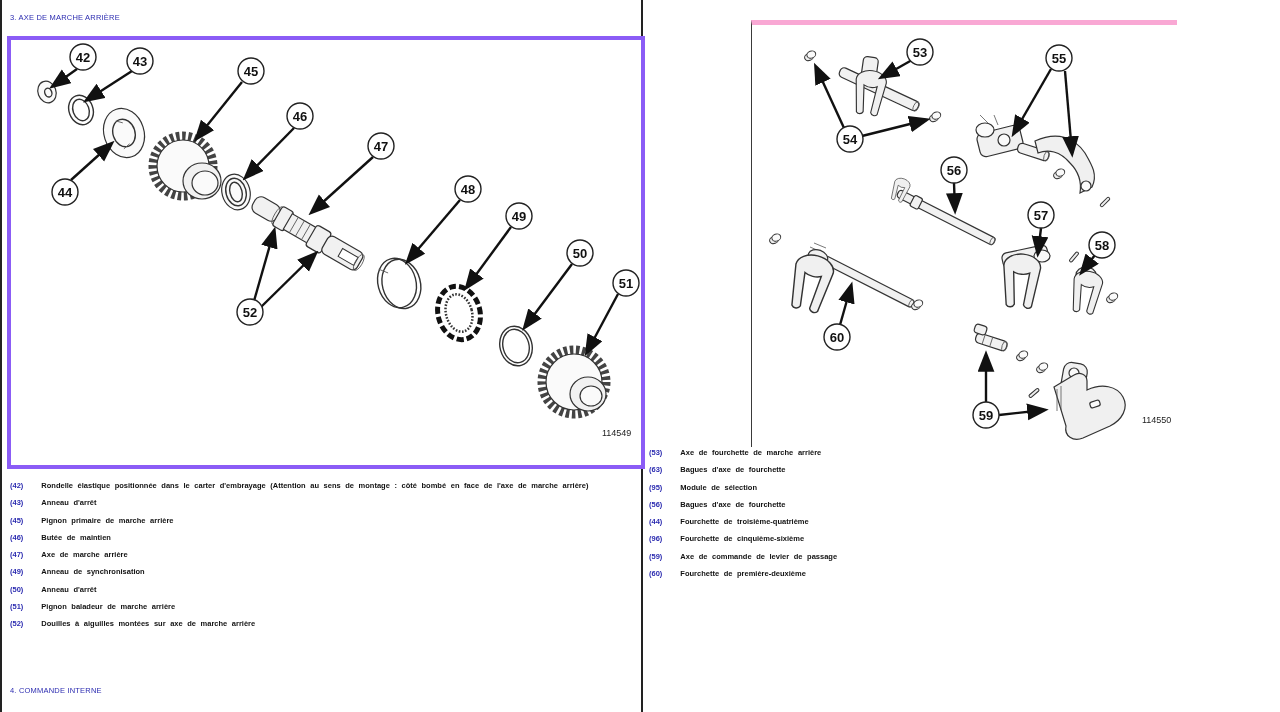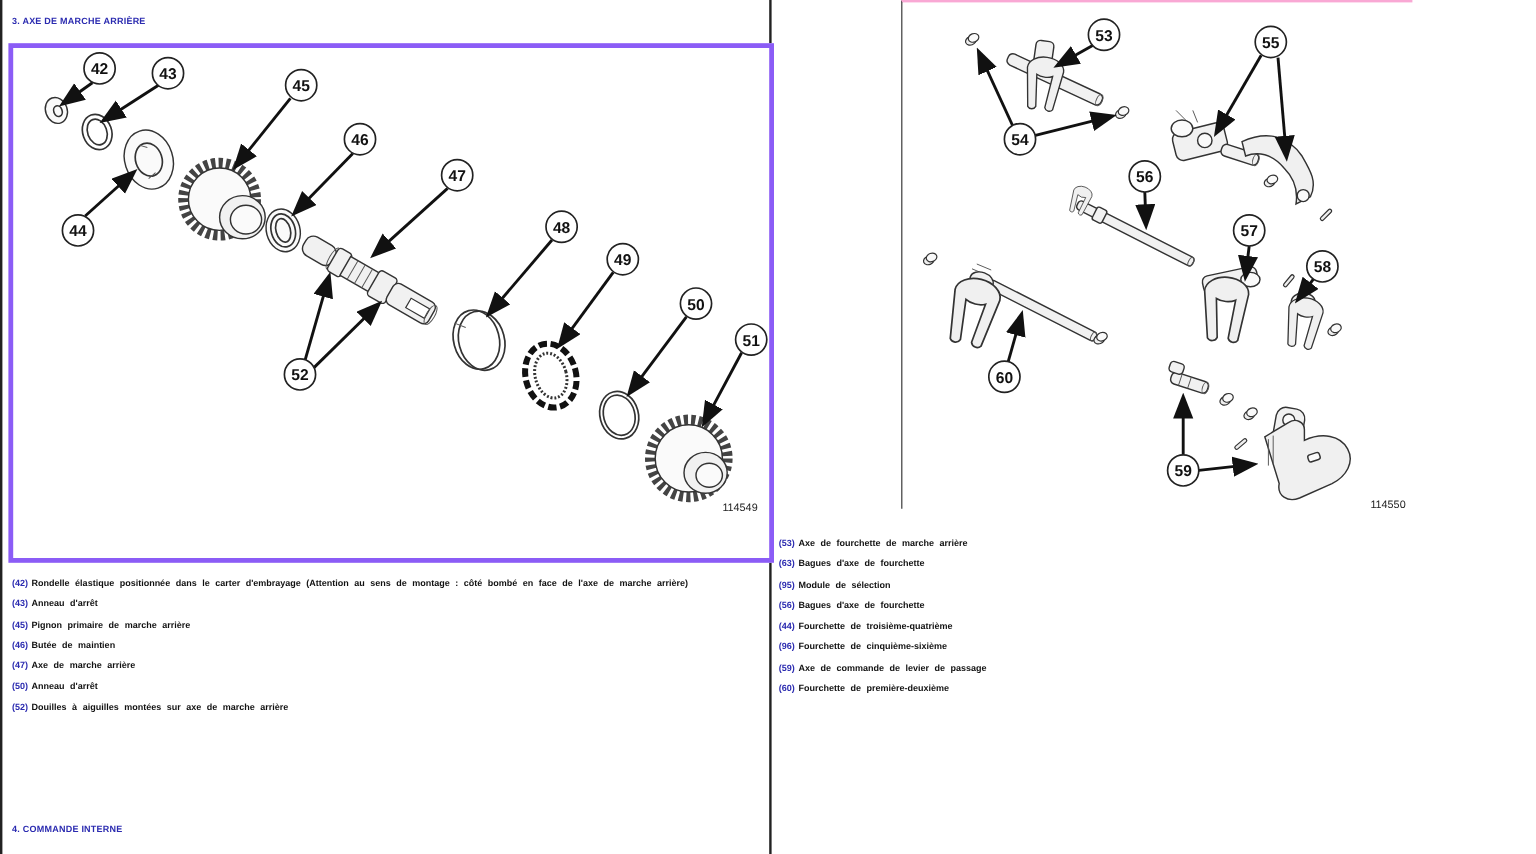--- a/index.html
+++ b/index.html
@@ -2,30 +2,30 @@
 <html><head>
 <meta charset="utf-8">
 <style>
   html,body{margin:0;padding:0;}
   body{
     width:1280px;height:712px;position:relative;background:#ffffff;
     font-family:"Liberation Sans", sans-serif;overflow:hidden;
   }
   .edge-line{position:absolute;top:0;width:2px;height:712px;background:#222;}
   .section-title{
-    position:absolute;font-size:7.5px;font-weight:bold;color:#2b2bb0;
+    position:absolute;font-size:7.5px;font-weight:normal;color:#2b2bb0;
     letter-spacing:.2px;white-space:nowrap;
   }
   .diagram-box{position:absolute;background:#fff;}
   .box-left{left:7px;top:36px;width:630px;height:425px;border:4px solid #8b5cf6;}
-  .box-right{left:751px;top:0;width:425px;height:422px;border-left:1px solid #3a3a3a;border-top:2px solid #f9a8d4;}
+  .box-right{left:751px;top:20px;width:425px;height:422px;border-left:1px solid #3a3a3a;border-top:5px solid #f9a8d4;}
   .fig-num{position:absolute;font-size:9px;color:#222;white-space:nowrap;}
   .parts-list{position:absolute;}
   .part-row{height:17.3px;line-height:17.3px;white-space:nowrap;font-size:7.5px;font-weight:bold;}
-  .part-ref{color:#2b2bb0;margin-right:3px;text-align:right;}
+  .part-ref{color:#2b2bb0;margin-right:18px;text-align:right;}
   .part-label{color:#111;word-spacing:2.5px;}
   svg{display:block;}
   .part{fill:#f1f1f1;stroke:#333;stroke-width:1.2;}
   .part-light{fill:#fafafa;stroke:#333;stroke-width:1.2;}
   .ring{fill:none;stroke:#333;stroke-width:1.4;}
   .arrow{stroke:#111;stroke-width:2.4;fill:none;}
   .callout-circle{fill:#fff;stroke:#222;stroke-width:1.4;}
   .callout-num{font-size:13px;font-weight:bold;fill:#111;text-anchor:middle;}
   .thin{stroke:#555;stroke-width:.8;fill:none;}
 </style>
@@ -167,29 +167,31 @@
           <circle class="callout-circle" cx="615" cy="243" r="13"></circle>
           <text class="callout-num" x="615" y="248">51</text>
         </g>
       <g>
           <circle class="callout-circle" cx="239" cy="272" r="13"></circle>
           <text class="callout-num" x="239" y="277">52</text>
         </g>
     </svg>
   </div>
 
-  <div class="fig-num" style="left:602px;top:418px;">114549</div>
+  <div class="fig-num" style="left:602px;top:428px;">114549</div>
 
   <div class="parts-list" style="left:10px;top:477px;width:625px;">
     <div class="part-row"><span class="part-ref">(42)</span><span class="part-label">Rondelle élastique positionnée dans le carter d'embrayage (Attention au sens de montage : côté bombé en face de l'axe de marche arrière)</span></div>
     <div class="part-row"><span class="part-ref">(43)</span><span class="part-label">Anneau d'arrêt</span></div>
     <div class="part-row"><span class="part-ref">(45)</span><span class="part-label">Pignon primaire de marche arrière</span></div>
     <div class="part-row"><span class="part-ref">(46)</span><span class="part-label">Butée de maintien</span></div>
     <div class="part-row"><span class="part-ref">(47)</span><span class="part-label">Axe de marche arrière</span></div>
+    <div class="part-row"><span class="part-ref">(49)</span><span class="part-label">Anneau de synchronisation</span></div>
     <div class="part-row"><span class="part-ref">(50)</span><span class="part-label">Anneau d'arrêt</span></div>
+    <div class="part-row"><span class="part-ref">(51)</span><span class="part-label">Pignon baladeur de marche arrière</span></div>
     <div class="part-row"><span class="part-ref">(52)</span><span class="part-label">Douilles à aiguilles montées sur axe de marche arrière</span></div>
   </div>
 
   <div class="section-title" style="left:10px;top:686px;">4. COMMANDE INTERNE</div>
 </div>
 
 <div>
   <div class="diagram-box box-right">
     <svg width="425" height="421" viewBox="0 0 425 421">
       <defs>

